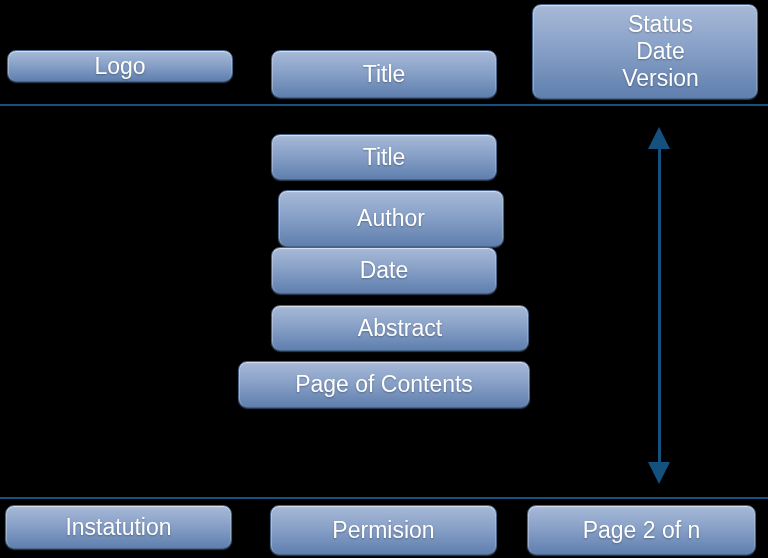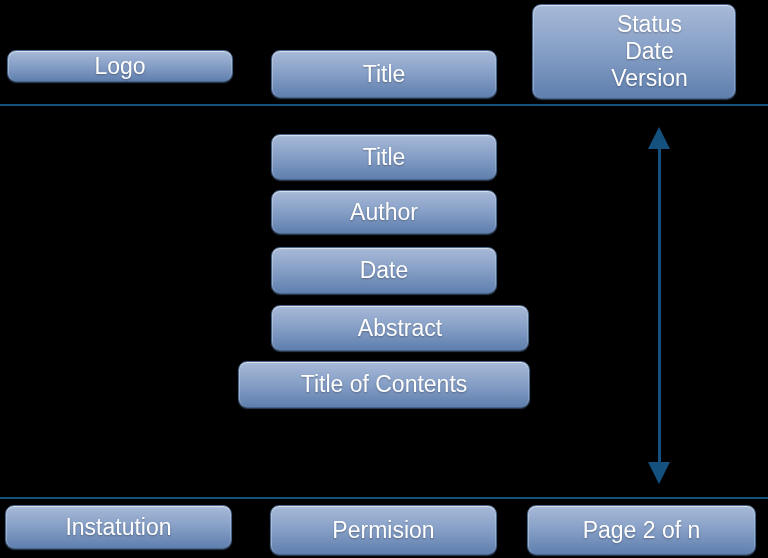--- a/index.html
+++ b/index.html
@@ -80,23 +80,23 @@
     top: 462px;
     width: 0; height: 0;
     border-left: 11px solid transparent;
     border-right: 11px solid transparent;
     border-top: 22px solid var(--line, #15517F);
   }
 
   
   .b-logo        { left: 7px;   top: 50px;  width: 226px; height: 32px; }
   .b-title-top   { left: 271px; top: 50px;  width: 226px; height: 48px; }
-  .b-status      { left: 532px; top: 4px;   width: 204px; height: 95px; padding-left: 31px; }
+  .b-status      { left: 532px; top: 4px;   width: 226px; height: 95px; padding-left: 31px; }
   .b-title-mid   { left: 271px; top: 134px; width: 226px; height: 46px; }
-  .b-author      { left: 271px; top: 190px; width: 226px; height: 44px; }
+  .b-author      { left: 278px; top: 190px; width: 226px; height: 57px; }
   .b-date        { left: 271px; top: 247px; width: 226px; height: 47px; }
   .b-abstract    { left: 271px; top: 305px; width: 258px; height: 46px; }
   .b-toc         { left: 238px; top: 361px; width: 292px; height: 47px; }
   .b-institution { left: 5px;   top: 505px; width: 227px; height: 44px; }
   .b-permission  { left: 270px; top: 505px; width: 227px; height: 50px; }
   .b-page        { left: 527px; top: 505px; width: 229px; height: 50px; }
 </style>
 </head>
 <body>
 
@@ -109,21 +109,21 @@
     <span>Date</span>
     <span>Version</span>
   </div>
 
   <div class="hline hline-top"></div>
 
   <div class="box b-title-mid">Title</div>
   <div class="box b-author">Author</div>
   <div class="box b-date">Date</div>
   <div class="box b-abstract">Abstract</div>
-  <div class="box b-toc">Title of Contents</div>
+  <div class="box b-toc">Page of Contents</div>
 
   <div class="v-arrow">
     <div class="head-up"></div>
     <div class="shaft"></div>
     <div class="head-down"></div>
   </div>
 
   <div class="hline hline-bottom"></div>
 
   <div class="box b-institution">Instatution</div>

